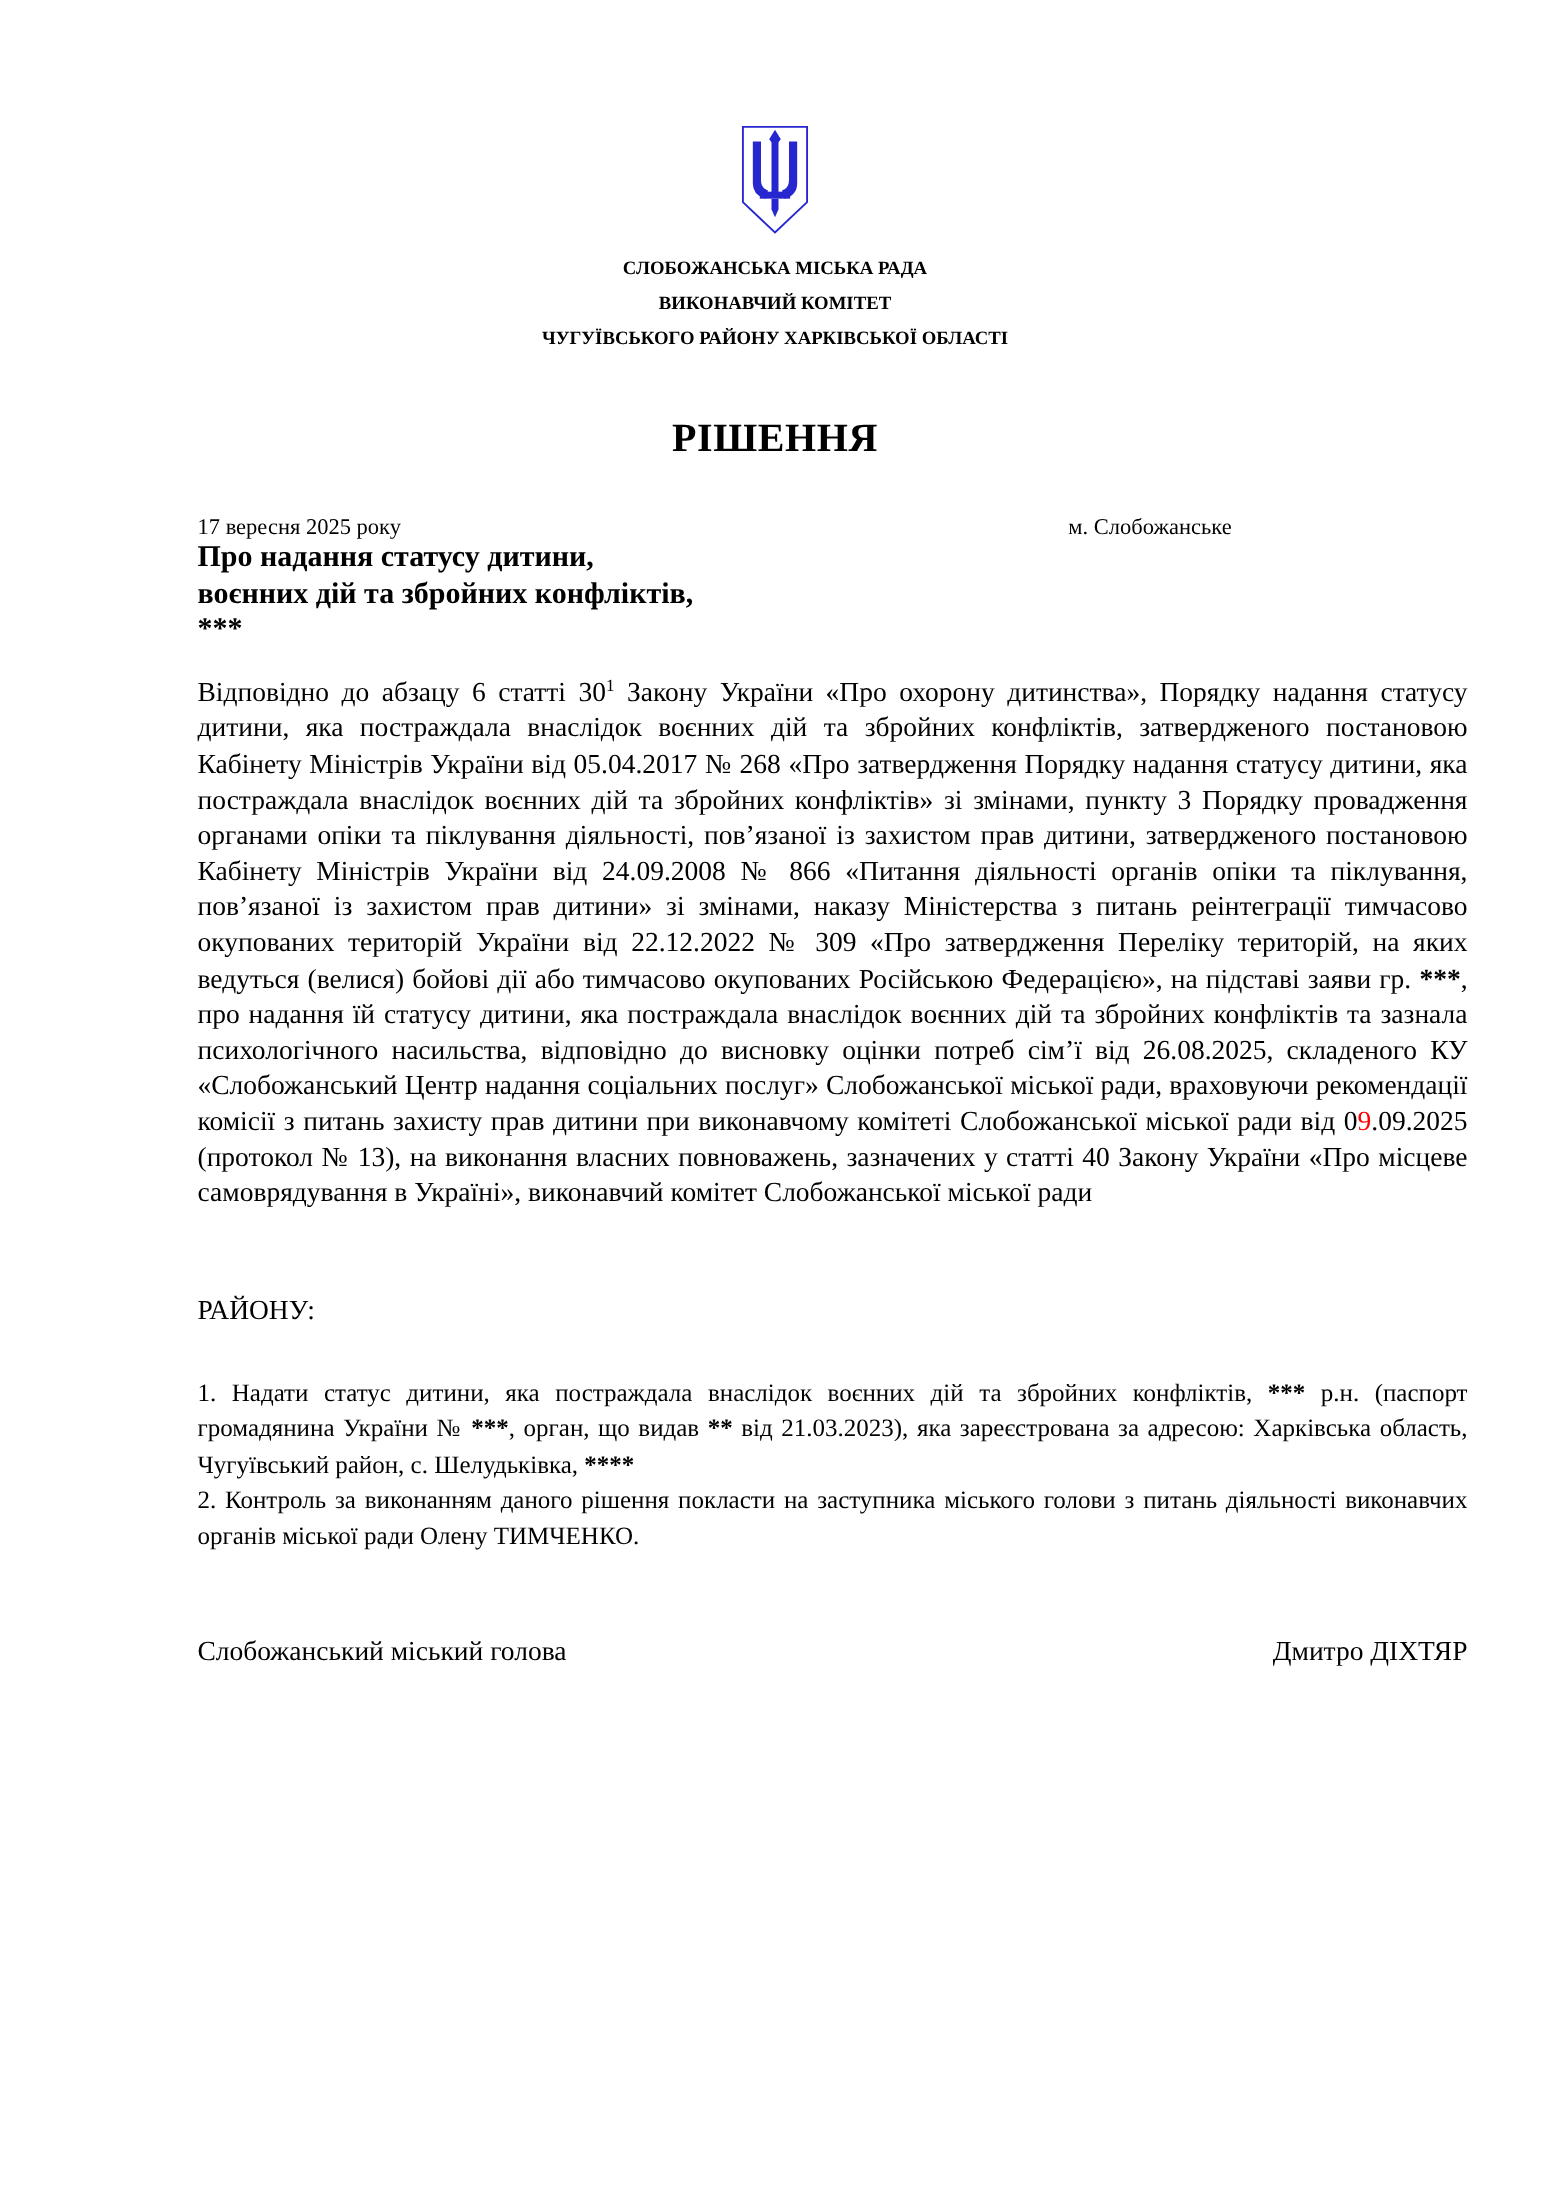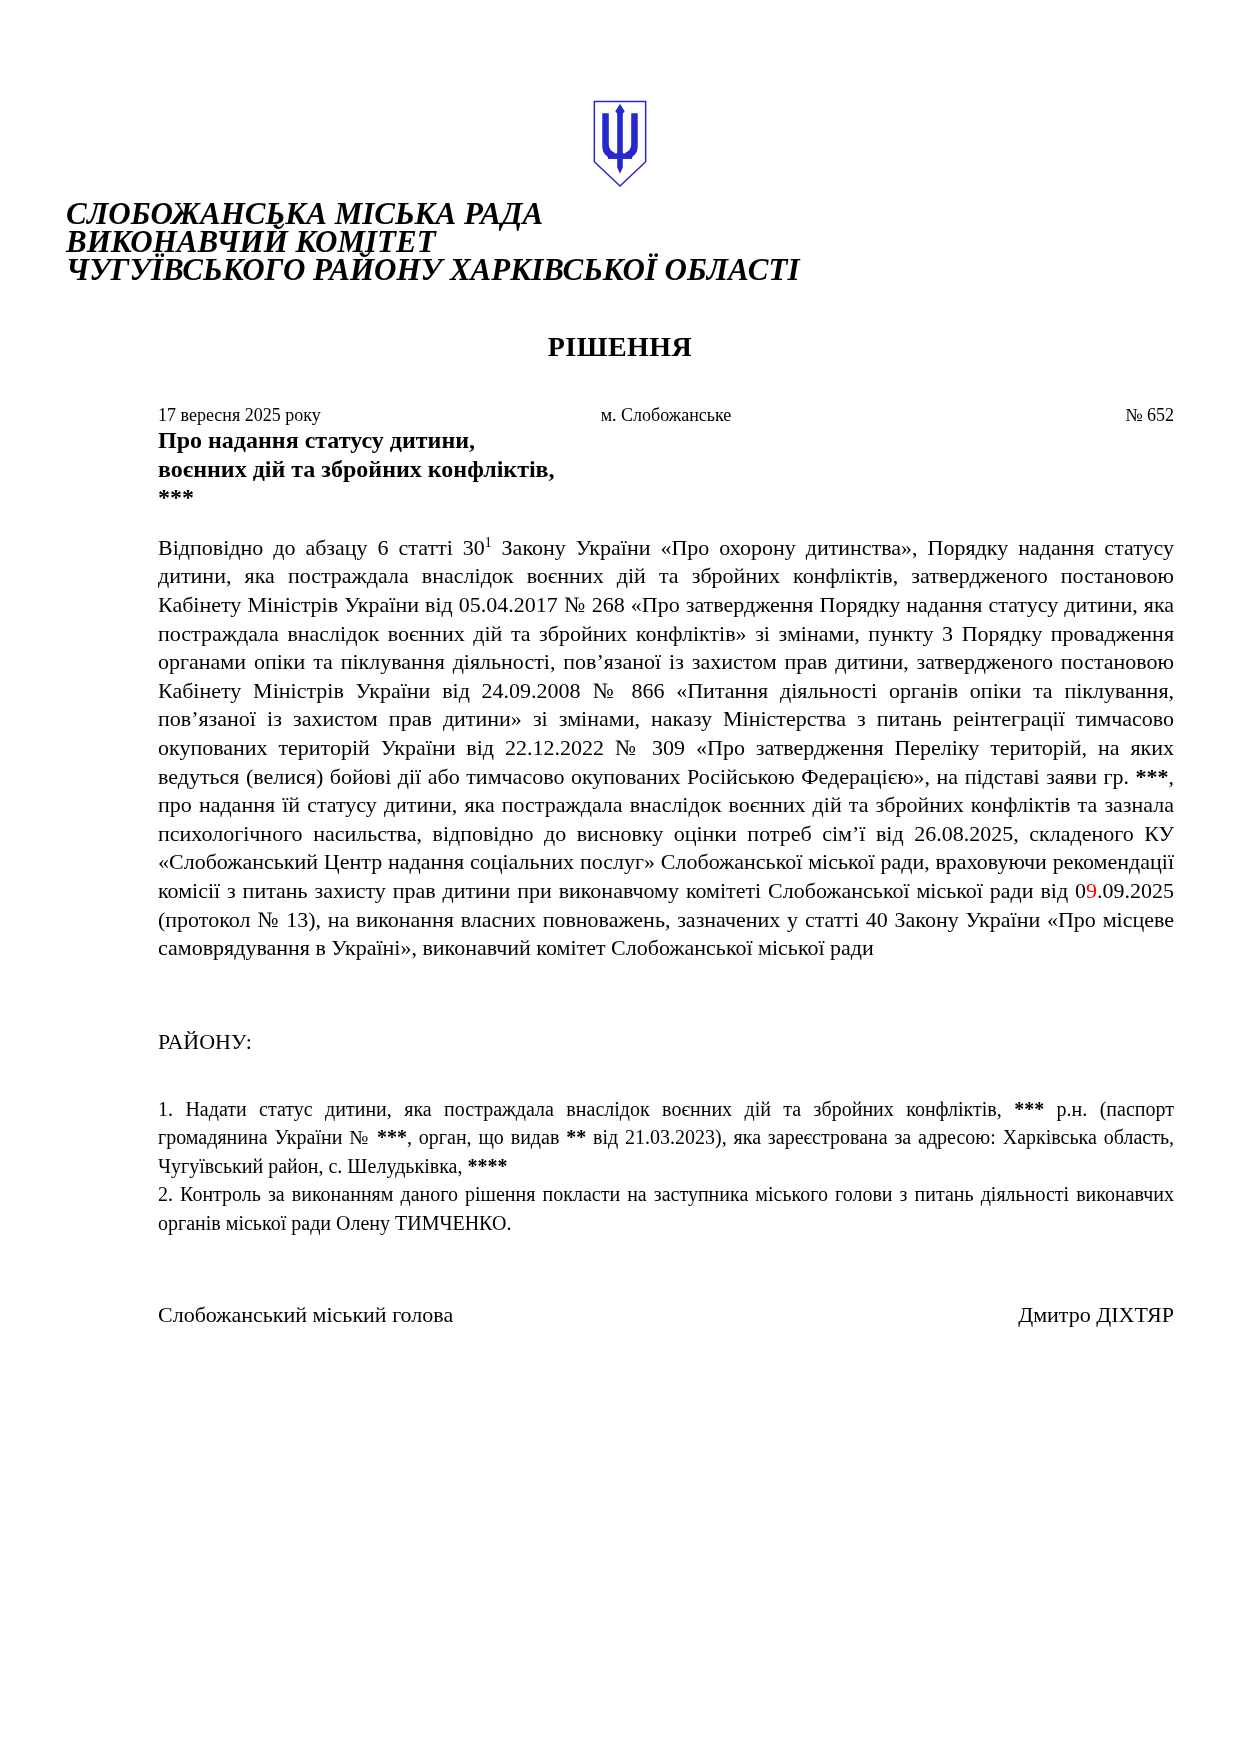--- a/index.html
+++ b/index.html
@@ -12,22 +12,22 @@
   }
   .page {
     box-sizing: border-box;
     width: 1240px;
     height: 1754px;
     padding: 100px 66px 40px 158px;
     overflow: hidden;
   }
   .emblem-wrap { text-align: center; margin-left: -92px;  }
   .emblem-wrap svg { display: inline-block; }
-  .header { font-weight: bold; font-size: 31px; line-height: 28px; margin-top: 8px; margin-left: -92px; font-style: italic; }
-  .doc-title { text-align: center; font-weight: bold; font-size: 28px; margin-top: 47px; margin-left: -92px; letter-spacing: 0.5px; }
+  .header { text-align: center; font-weight: bold; font-size: 15px; line-height: 28px; margin-top: 8px; margin-left: -92px; }
+  .doc-title { text-align: center; font-weight: bold; font-size: 32px; margin-top: 47px; margin-left: -92px; letter-spacing: 0.5px; }
   .meta-row { display: flex; margin-top: 42px; font-size: 18px; }
   .meta-row .col { flex: 1 1 0; }
   .meta-row .col.center { text-align: center; }
   .meta-row .col.right { text-align: right; }
   .subject { font-weight: bold; font-size: 24px; line-height: 28.6px; }
   .preamble {
     font-size: 22px;
     line-height: 28.6px;
     text-align: justify;
   }
@@ -62,21 +62,20 @@
     <div>СЛОБОЖАНСЬКА МІСЬКА РАДА</div>
     <div>ВИКОНАВЧИЙ КОМІТЕТ</div>
     <div>ЧУГУЇВСЬКОГО РАЙОНУ ХАРКІВСЬКОЇ ОБЛАСТІ</div>
   </div>
 
   <div class="doc-title">РІШЕННЯ</div>
 
   <div class="meta-row">
     <div class="col">17 вересня 2025 року</div>
     <div class="col center">м. Слобожанське</div>
-    <div class="col right">№ 652</div>
   </div>
 
   <div class="subject">
     <div>Про надання статусу дитини,</div>
     <div>воєнних дій та збройних конфліктів,</div>
     <div>***</div>
   </div>
 
   <p class="preamble"><span>Відповідно до абзацу 6 статті 30</span><sup>1</sup><span> Закону України «Про охорону дитинства», Порядку надання статусу дитини, яка постраждала внаслідок воєнних дій та збройних конфліктів, затвердженого постановою Кабінету Міністрів України від 05.04.2017 № 268 «Про затвердження Порядку надання статусу дитини, яка постраждала внаслідок воєнних дій та збройних конфліктів» зі змінами, пункту 3 Порядку провадження органами опіки та піклування діяльності, пов’язаної із захистом прав дитини, затвердженого постановою Кабінету Міністрів України від 24.09.2008 № 866 «Питання діяльності органів опіки та піклування, пов’язаної із захистом прав дитини» зі змінами, наказу Міністерства з питань реінтеграції тимчасово окупованих територій України від 22.12.2022 № 309 «Про затвердження Переліку територій, на яких ведуться (велися) бойові дії або тимчасово окупованих Російською Федерацією», на підставі заяви гр. </span><b class="stars">***</b><span>, про надання їй статусу дитини, яка постраждала внаслідок воєнних дій та збройних конфліктів та зазнала психологічного насильства, відповідно до висновку оцінки потреб сім’ї від 26.08.2025, складеного КУ «Слобожанський Центр надання соціальних послуг» Слобожанської міської ради, враховуючи рекомендації комісії з питань захисту прав дитини при виконавчому комітеті Слобожанської міської ради від 0</span><span class="red">9</span><span>.09.2025 (протокол № 13), на виконання власних повноважень, зазначених у статті 40 Закону України «Про місцеве самоврядування в Україні», виконавчий комітет Слобожанської міської ради</span></p>
 

